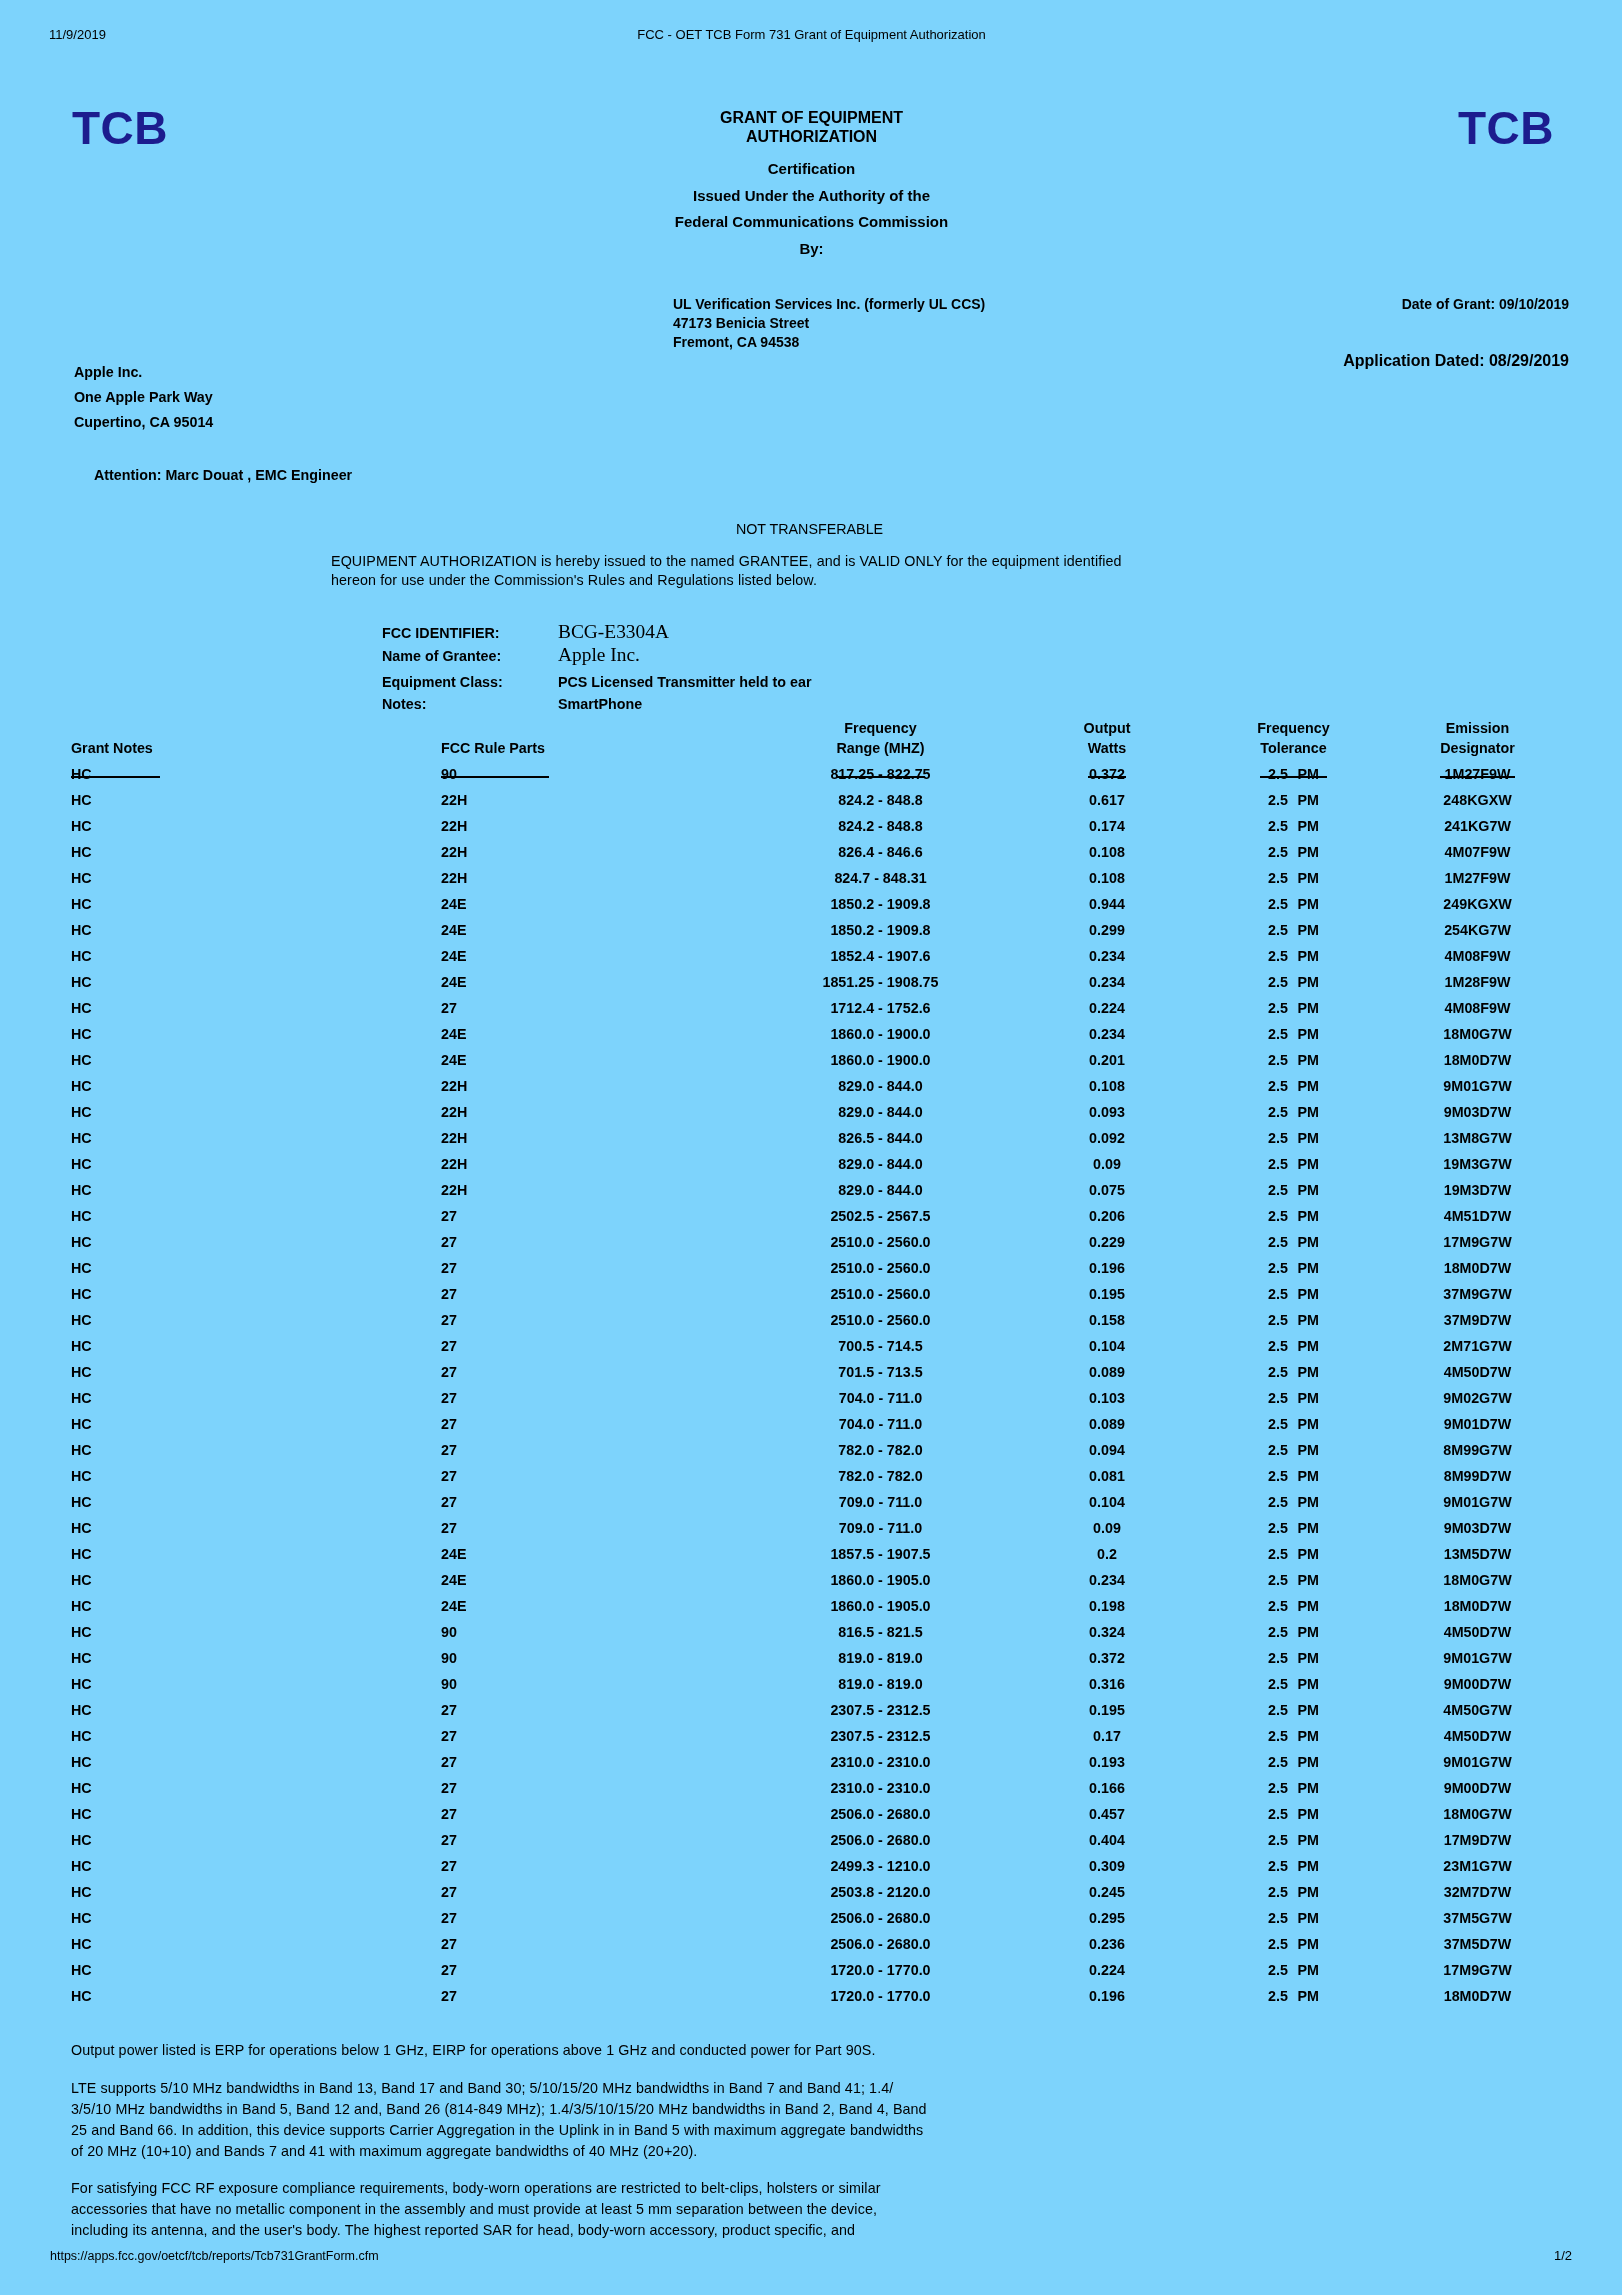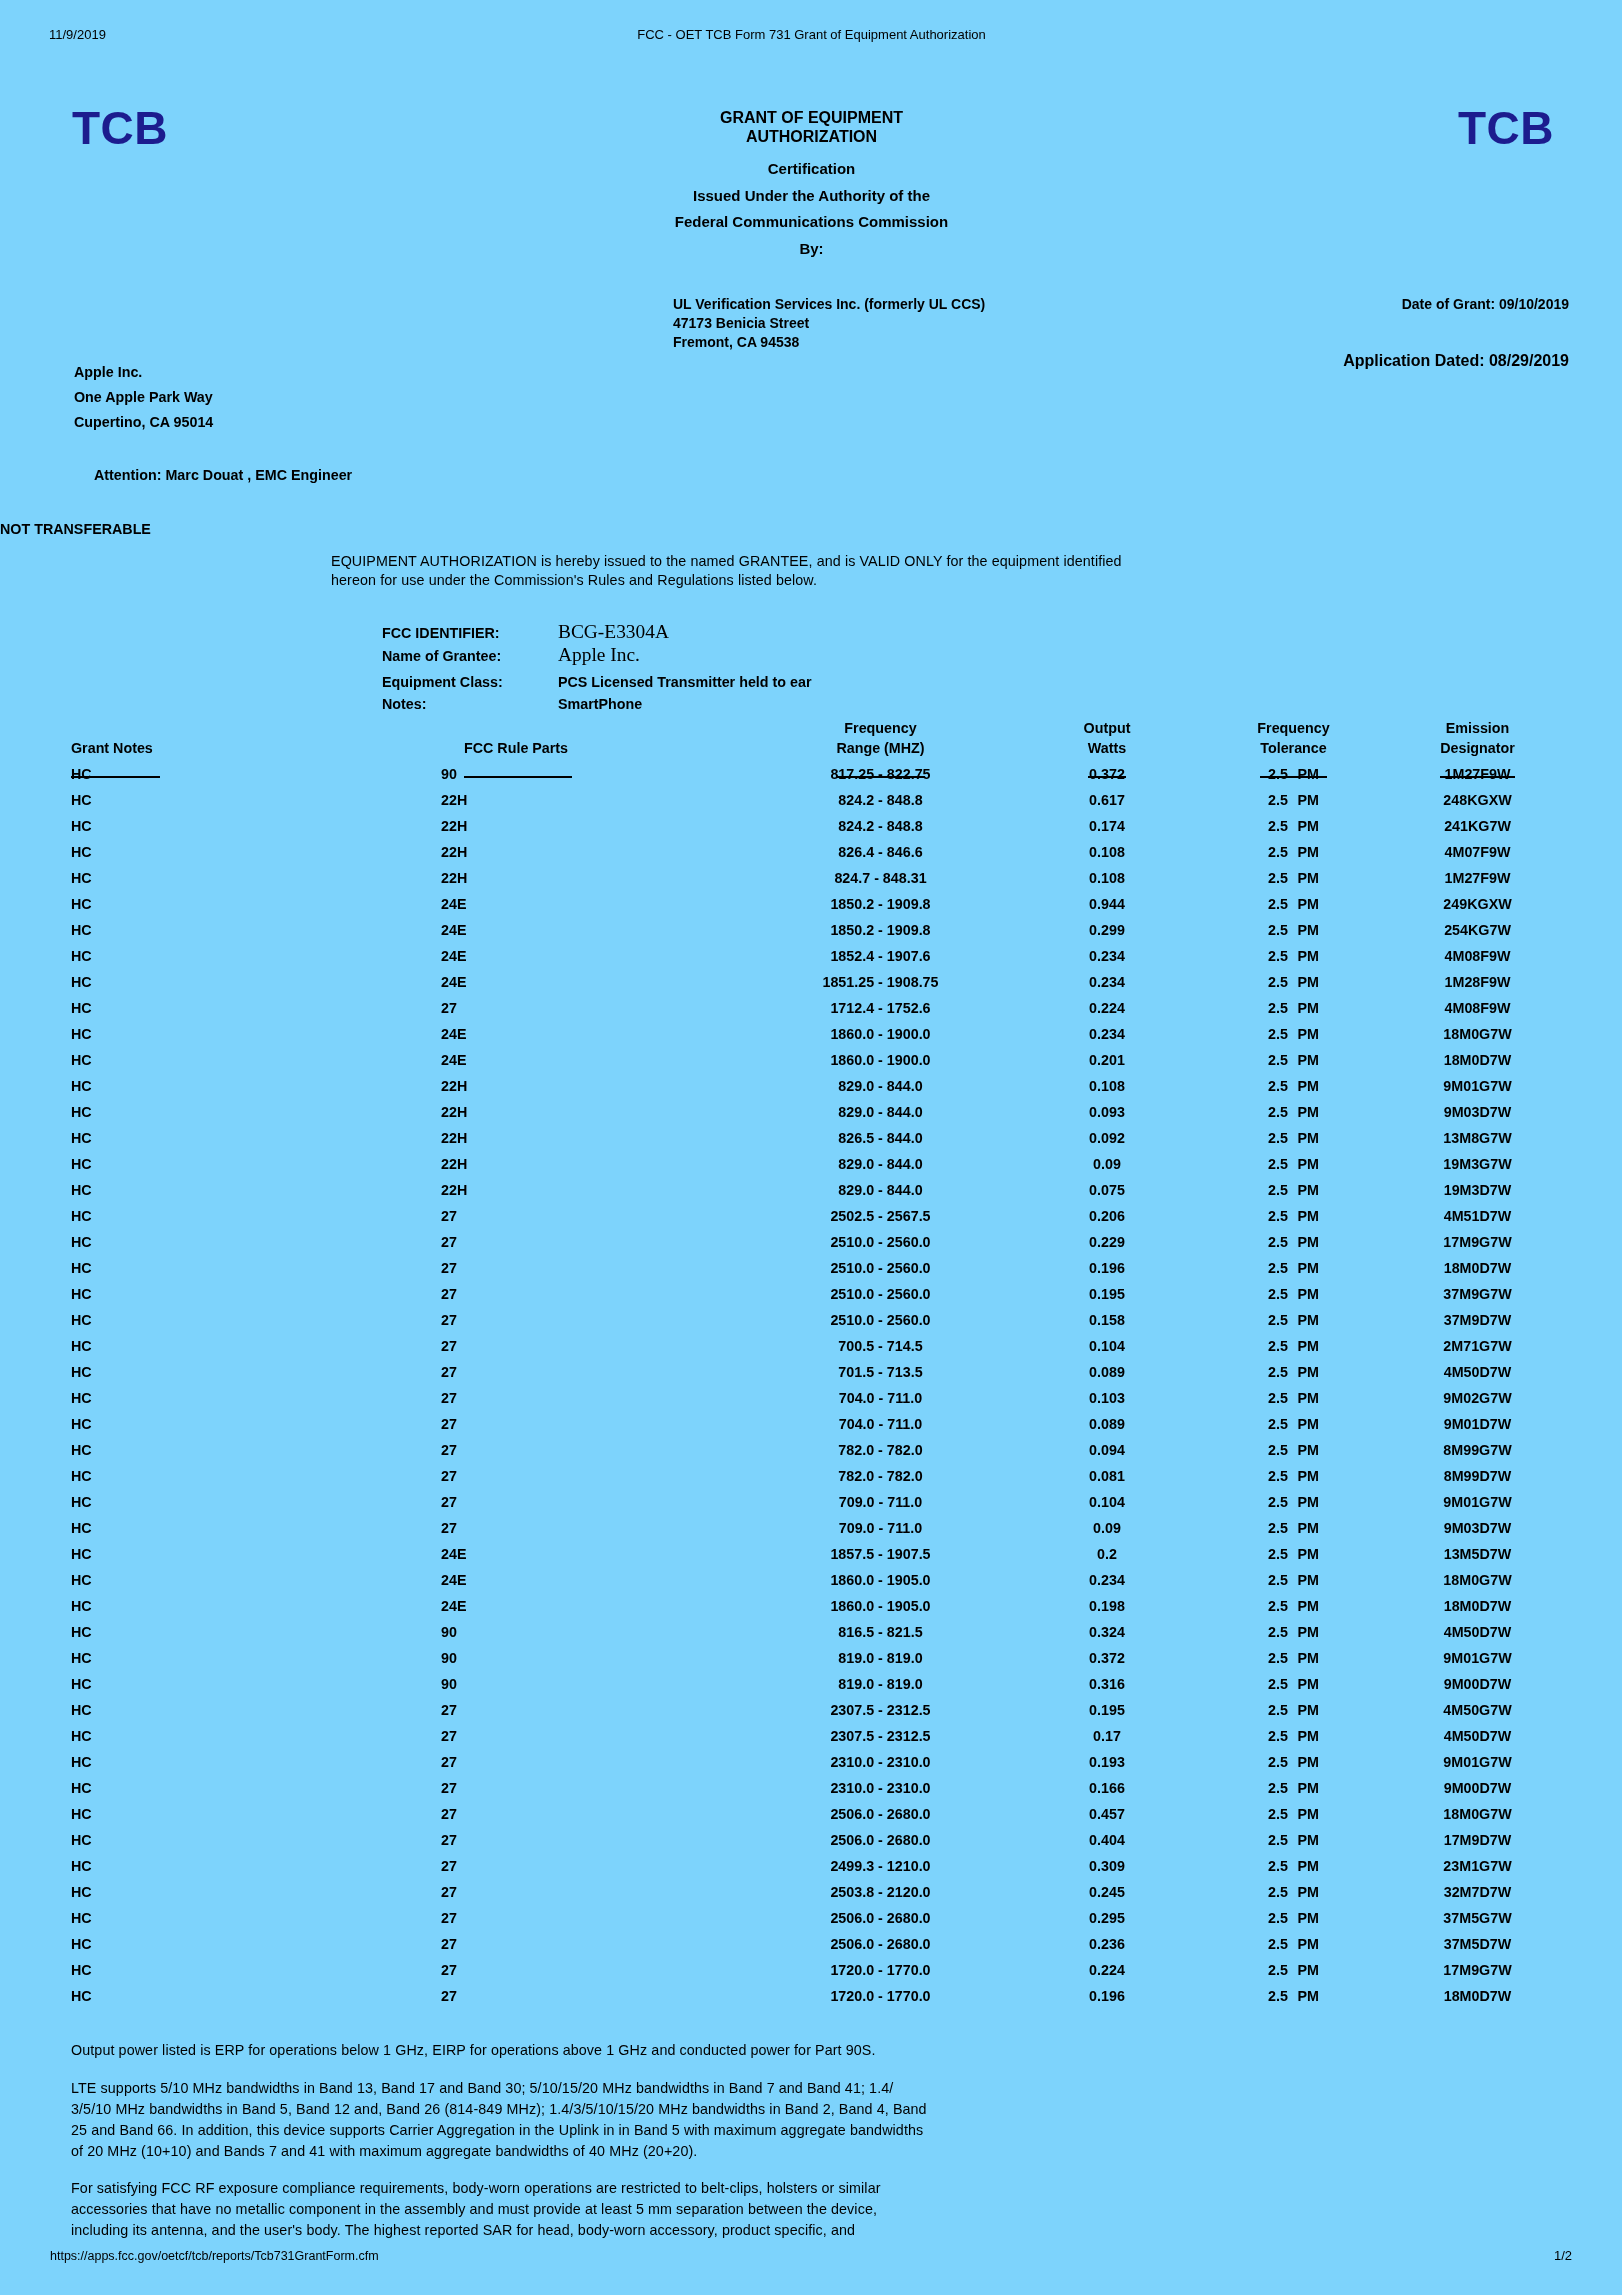--- a/index.html
+++ b/index.html
@@ -26,38 +26,38 @@
   .fcc-line    { position:absolute; left:0; right:0; top:213px; text-align:center; font-size:15px; font-weight:bold; }
   .by-line     { position:absolute; left:0; right:0; top:240px; text-align:center; font-size:15px; font-weight:bold; }
 
   .issuer-block { position:absolute; left:673px; top:295px; font-size:14px; font-weight:bold; line-height:19px; }
   .date-grant   { position:absolute; right:54px; top:296px; font-size:14px; font-weight:bold; }
   .app-dated    { position:absolute; right:54px; top:352px; font-size:16px; font-weight:bold; }
 
   .grantee-block { position:absolute; left:74px; top:360px; font-size:14.3px; font-weight:bold; line-height:25px; }
   .attention     { position:absolute; left:74px; top:467px; font-size:14.3px; font-weight:bold;margin-left:20px; }
 
-  .not-transferable { position:absolute; left:0; right:4px; top:521px; font-size:14.3px; font-weight:bold; }
+  .not-transferable { position:absolute; left:0; right:4px; top:521px; text-align:center; font-size:14.3px; font-weight:normal; }
   .auth-paragraph   { position:absolute; left:331px; top:552px; font-size:14.3px; line-height:18.5px; letter-spacing:0.1px; }
 
   .ident-label { position:absolute; left:382px; font-size:14.3px; font-weight:bold; }
   .ident-serif { position:absolute; left:558px; font-family:"Liberation Serif", serif; font-size:19.4px; font-weight:normal; }
   .ident-sans  { position:absolute; left:558px; font-size:14.3px; font-weight:bold; }
 
   .grant-table { position:absolute; left:71px; top:720px; width:1515px; }
   .thead, .trow { display:grid; grid-template-columns:370px 324px 231px 222px 151px 217px; }
   .thead { height:47px; }
   .hcell { font-weight:bold; font-size:14.3px; }
   .hl1 { height:20.4px; line-height:16.7px; }
   .hl2 { line-height:16.7px; }
   .hul { display:inline-block; border-bottom:2.8px solid #000; padding-bottom:19px; }
   .col-0, .col-1 { text-align:left; }
   .col-2, .col-3, .col-4, .col-5 { text-align:center; }
   .col-0 .hul { padding-right:7.4px; }
-  .col-1 .hul { padding-right:3.7px;margin-left:23px; }
+  .col-1 .hul { padding-right:3.7px; }
   .trow { height:26px; }
   .cell { font-weight:bold; font-size:14.3px; line-height:15.7px; }
   .cell.col-4 { word-spacing:5.6px; }
 
   .footnote1 { position:absolute; left:71px; top:2042px; font-size:14.3px; letter-spacing:0.1px; }
   .footnote2 { position:absolute; left:71px; top:2078px; font-size:14.3px; line-height:21px; letter-spacing:0.1px; }
   .footnote3 { position:absolute; left:71px; top:2178px; font-size:14.3px; line-height:21px; letter-spacing:0.1px; }
 
   .footer-url { position:absolute; left:50px; top:2249px; font-size:12.5px; }
   .page-num   { position:absolute; right:51px; top:2248px; font-size:13px; }

